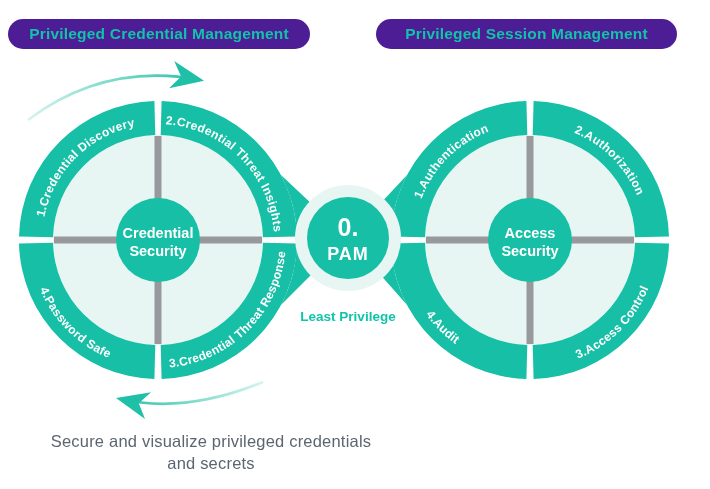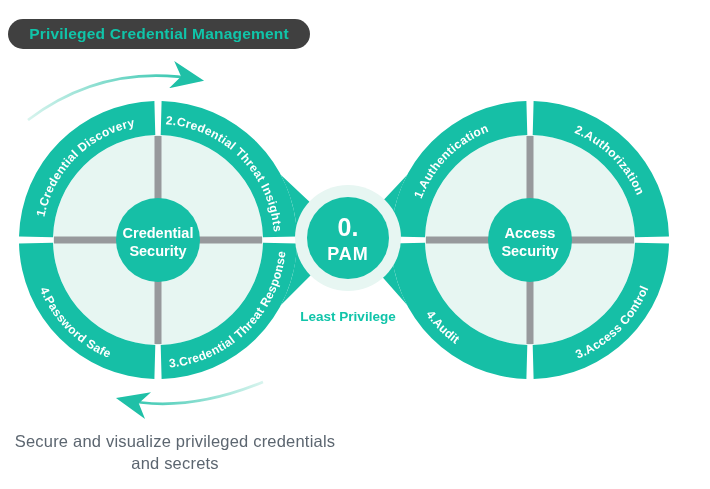--- a/index.html
+++ b/index.html
@@ -2,32 +2,32 @@
 <html><head>
 <meta charset="utf-8">
 <style>
   html,body{margin:0;padding:0;background:#ffffff;}
   #stage{
     position:relative;width:710px;height:489px;background:#ffffff;overflow:hidden;
     font-family:"Liberation Sans",sans-serif;
   }
   .pill{
     position:absolute;top:19px;height:30px;box-sizing:border-box;
-    background:#404040;border-radius:16px;
+    background:#4c1d95;border-radius:16px;
     color:#10c4a9;font-weight:bold;font-size:15.5px;
     display:flex;align-items:center;justify-content:center;
     letter-spacing:.2px;
   }
   #pill-left{left:8px;width:302px;}
   #pill-right{left:376px;width:301px;}
   .caption{
     position:absolute;top:431px;width:350px;text-align:center;
     color:#5c6670;font-size:16.5px;line-height:1.32;letter-spacing:.2px;
   }
-  #caption-left{left:0px;}
+  #caption-left{left:0px;padding-left:36px;}
   #caption-right{left:355px;}
   svg{position:absolute;left:0;top:0;}
   .seg{fill:#16bfa6;}
   .mintdisc{fill:#e7f6f2;}
   .crossbar{stroke:#97999c;stroke-width:7;fill:none;}
   .hubcircle{fill:#16bfa6;}
   .ringlabel{fill:#ffffff;font-weight:bold;font-size:12px;letter-spacing:.3px;}
   .hubtext{fill:#ffffff;font-weight:bold;text-anchor:middle;}
   .arrow{fill:none;stroke-width:2.75;}
 </style>
@@ -130,15 +130,18 @@
       <text x="348" y="321" font-size="13.5" font-weight="bold" text-anchor="middle" fill="#10c4a9">Least Privilege</text>
     </g>
 
     <path class="arrow" d="M28,120 Q105,62 200,80" stroke="url(#arrowTop)" marker-end="url(#head)"></path>
     <path class="arrow" d="M263,382 Q185,414 120,399" stroke="url(#arrowBottom)" marker-end="url(#head)"></path>
   </svg>
 
   <div class="pill" id="pill-left">
     <span>Privileged Credential Management</span>
   </div>
+  <div class="pill" id="pill-right">
+    <span>Privileged Session Management</span>
+  </div>
 
   <div class="caption" id="caption-left">Secure and visualize privileged credentials and secrets</div>
 </div>
 
 </body></html>

